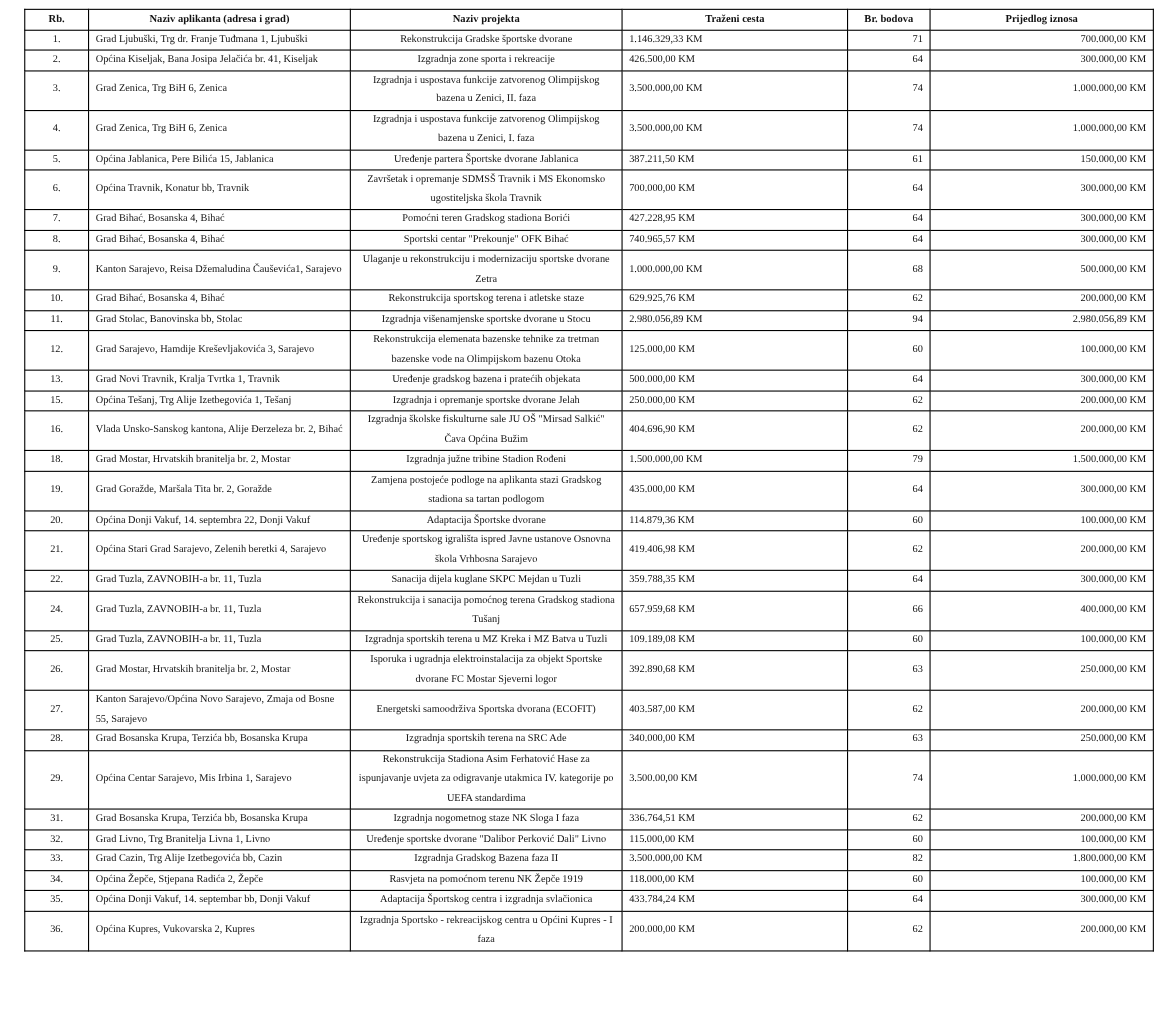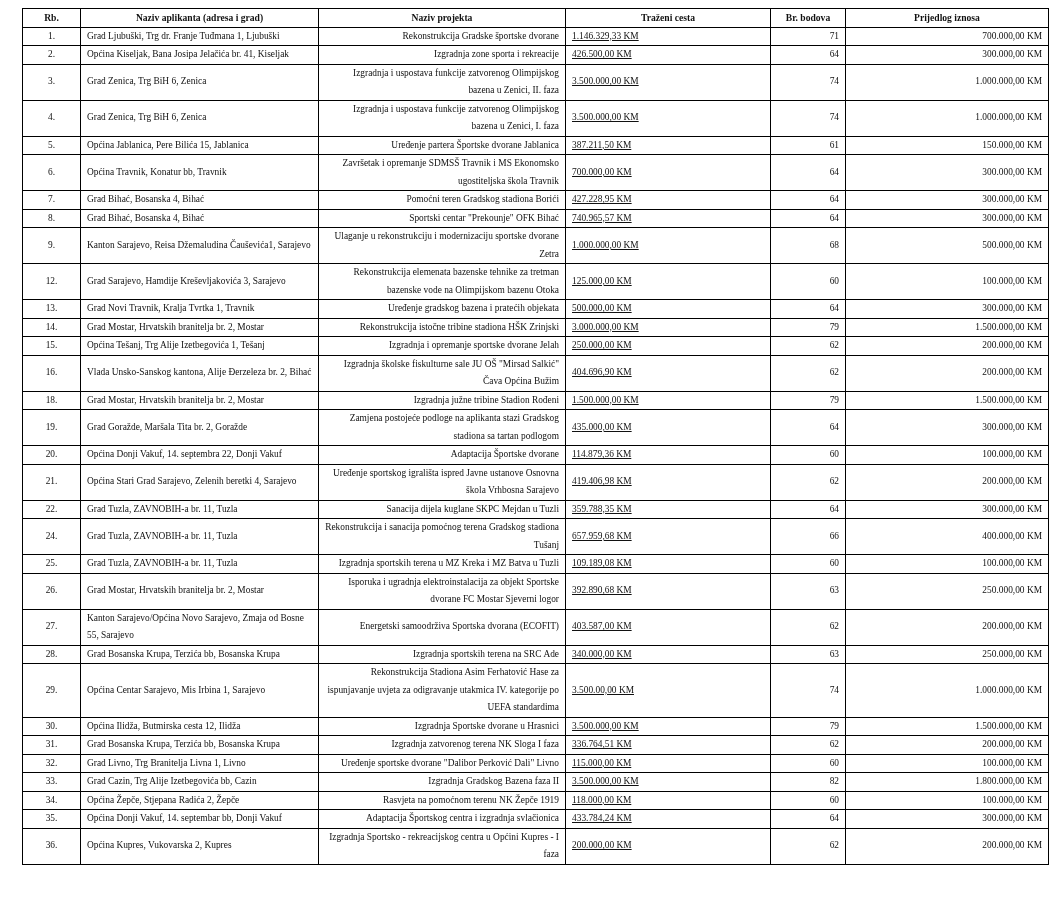--- a/index.html
+++ b/index.html
@@ -40,22 +40,22 @@
     word-wrap: break-word;
   }
   table.grant-table th {
     font-weight: bold;
     text-align: center;
     font-size: 9.6px;
     height: 17px;
   }
   td.c-rb  { text-align: center; }
   td.c-apl { text-align: left; margin-left: 17px; }
-  td.c-prj { text-align: right; }
-  td.c-trz { text-align: left; padding-left: 8px; text-decoration: underline; }
+  td.c-prj { text-align: center; }
+  td.c-trz { text-align: left; padding-left: 8px; }
   td.c-bod { text-align: right; padding-left: 8px; }
   td.c-pri { text-align: right; padding-right: 9px; }
 </style>
 </head>
 <body>
 
 <div class="page">
   <table class="grant-table">
     <colgroup>
       <col class="w-rb">
@@ -142,42 +142,50 @@
   </tr>
         <tr>
     <td class="c-rb">9.</td>
     <td class="c-apl">Kanton Sarajevo, Reisa Džemaludina Čauševića1, Sarajevo</td>
     <td class="c-prj">Ulaganje u rekonstrukciju i modernizaciju sportske dvorane Zetra</td>
     <td class="c-trz">1.000.000,00 KM</td>
     <td class="c-bod">68</td>
     <td class="c-pri">500.000,00 KM</td>
   </tr>
         <tr>
+    <td class="c-rb">10.</td>
+    <td class="c-apl">Grad Bihać, Bosanska 4, Bihać</td>
+    <td class="c-prj">Rekonstrukcija sportskog terena i atletske staze</td>
+    <td class="c-trz">629.925,76 KM</td>
+    <td class="c-bod">62</td>
+    <td class="c-pri">200.000,00 KM</td>
+  </tr>
+        <tr>
+    <td class="c-rb">11.</td>
+    <td class="c-apl">Grad Stolac, Banovinska bb, Stolac</td>
+    <td class="c-prj">Izgradnja višenamjenske sportske dvorane u Stocu</td>
+    <td class="c-trz">2.980.056,89 KM</td>
+    <td class="c-bod">94</td>
+    <td class="c-pri">2.980.056,89 KM</td>
+  </tr>
+        <tr>
     <td class="c-rb">12.</td>
     <td class="c-apl">Grad Sarajevo, Hamdije Kreševljakovića 3, Sarajevo</td>
     <td class="c-prj">Rekonstrukcija elemenata bazenske tehnike za tretman bazenske vode na Olimpijskom bazenu Otoka</td>
     <td class="c-trz">125.000,00 KM</td>
     <td class="c-bod">60</td>
     <td class="c-pri">100.000,00 KM</td>
   </tr>
         <tr>
     <td class="c-rb">13.</td>
     <td class="c-apl">Grad Novi Travnik, Kralja Tvrtka 1, Travnik</td>
     <td class="c-prj">Uređenje gradskog bazena i pratećih objekata</td>
     <td class="c-trz">500.000,00 KM</td>
     <td class="c-bod">64</td>
     <td class="c-pri">300.000,00 KM</td>
-  </tr>
-        <tr>
-    <td class="c-rb">14.</td>
-    <td class="c-apl">Grad Mostar, Hrvatskih branitelja br. 2, Mostar</td>
-    <td class="c-prj">Rekonstrukcija istočne tribine stadiona HŠK Zrinjski</td>
-    <td class="c-trz">3.000.000,00 KM</td>
-    <td class="c-bod">79</td>
-    <td class="c-pri">1.500.000,00 KM</td>
   </tr>
         <tr>
     <td class="c-rb">15.</td>
     <td class="c-apl">Općina Tešanj, Trg Alije Izetbegovića 1, Tešanj</td>
     <td class="c-prj">Izgradnja i opremanje sportske dvorane Jelah</td>
     <td class="c-trz">250.000,00 KM</td>
     <td class="c-bod">62</td>
     <td class="c-pri">200.000,00 KM</td>
   </tr>
         <tr>
@@ -270,31 +278,23 @@
   </tr>
         <tr>
     <td class="c-rb">29.</td>
     <td class="c-apl">Općina Centar Sarajevo, Mis Irbina 1, Sarajevo</td>
     <td class="c-prj">Rekonstrukcija Stadiona Asim Ferhatović Hase za ispunjavanje uvjeta za odigravanje utakmica IV. kategorije po UEFA standardima</td>
     <td class="c-trz">3.500.00,00 KM</td>
     <td class="c-bod">74</td>
     <td class="c-pri">1.000.000,00 KM</td>
   </tr>
         <tr>
-    <td class="c-rb">30.</td>
-    <td class="c-apl">Općina Ilidža, Butmirska cesta 12, Ilidža</td>
-    <td class="c-prj">Izgradnja Sportske dvorane u Hrasnici</td>
-    <td class="c-trz">3.500.000,00 KM</td>
-    <td class="c-bod">79</td>
-    <td class="c-pri">1.500.000,00 KM</td>
-  </tr>
-        <tr>
     <td class="c-rb">31.</td>
     <td class="c-apl">Grad Bosanska Krupa, Terzića bb, Bosanska Krupa</td>
-    <td class="c-prj">Izgradnja zatvorenog terena NK Sloga I faza</td>
+    <td class="c-prj">Izgradnja nogometnog staze NK Sloga I faza</td>
     <td class="c-trz">336.764,51 KM</td>
     <td class="c-bod">62</td>
     <td class="c-pri">200.000,00 KM</td>
   </tr>
         <tr>
     <td class="c-rb">32.</td>
     <td class="c-apl">Grad Livno, Trg Branitelja Livna 1, Livno</td>
     <td class="c-prj">Uređenje sportske dvorane "Dalibor Perković Dali" Livno</td>
     <td class="c-trz">115.000,00 KM</td>
     <td class="c-bod">60</td>

